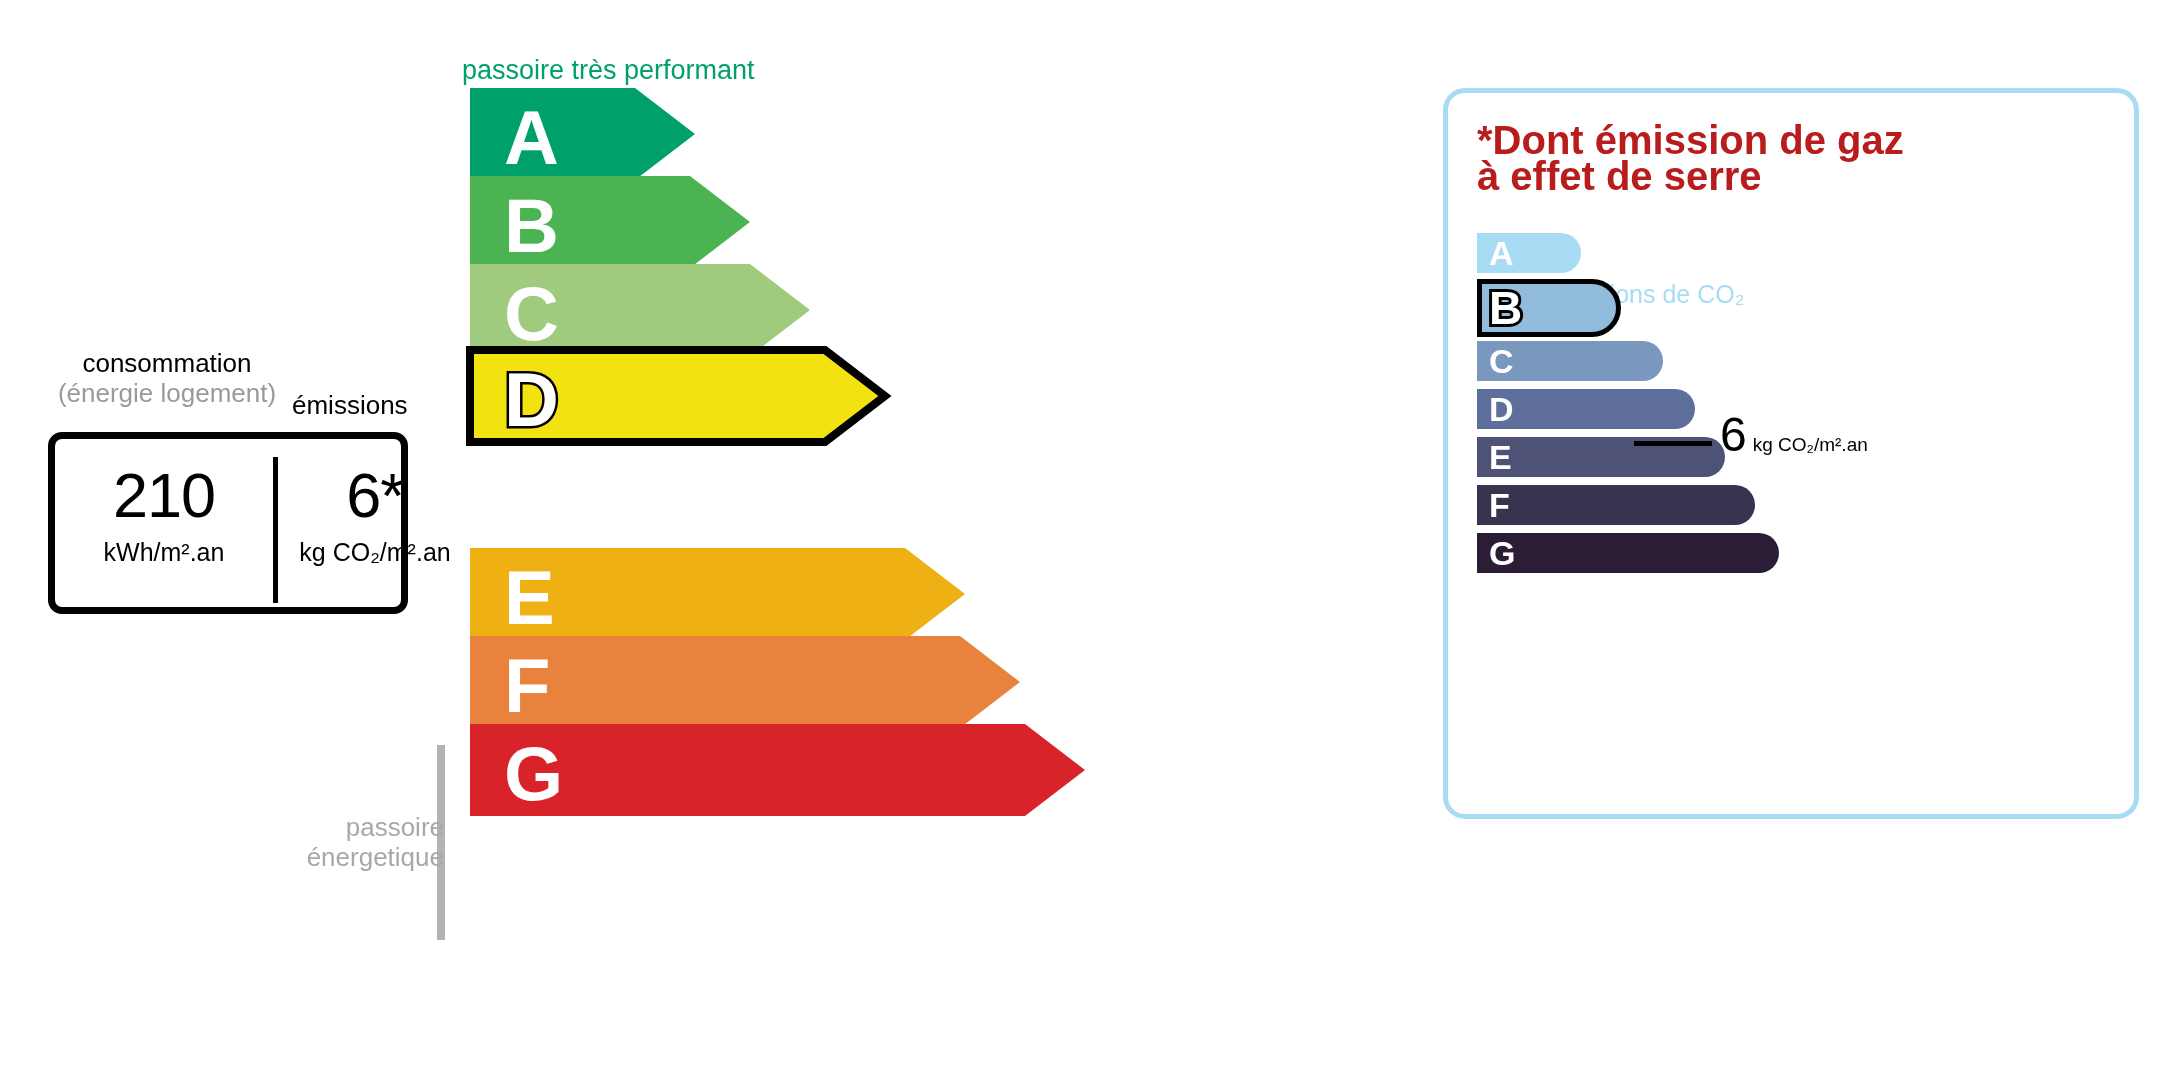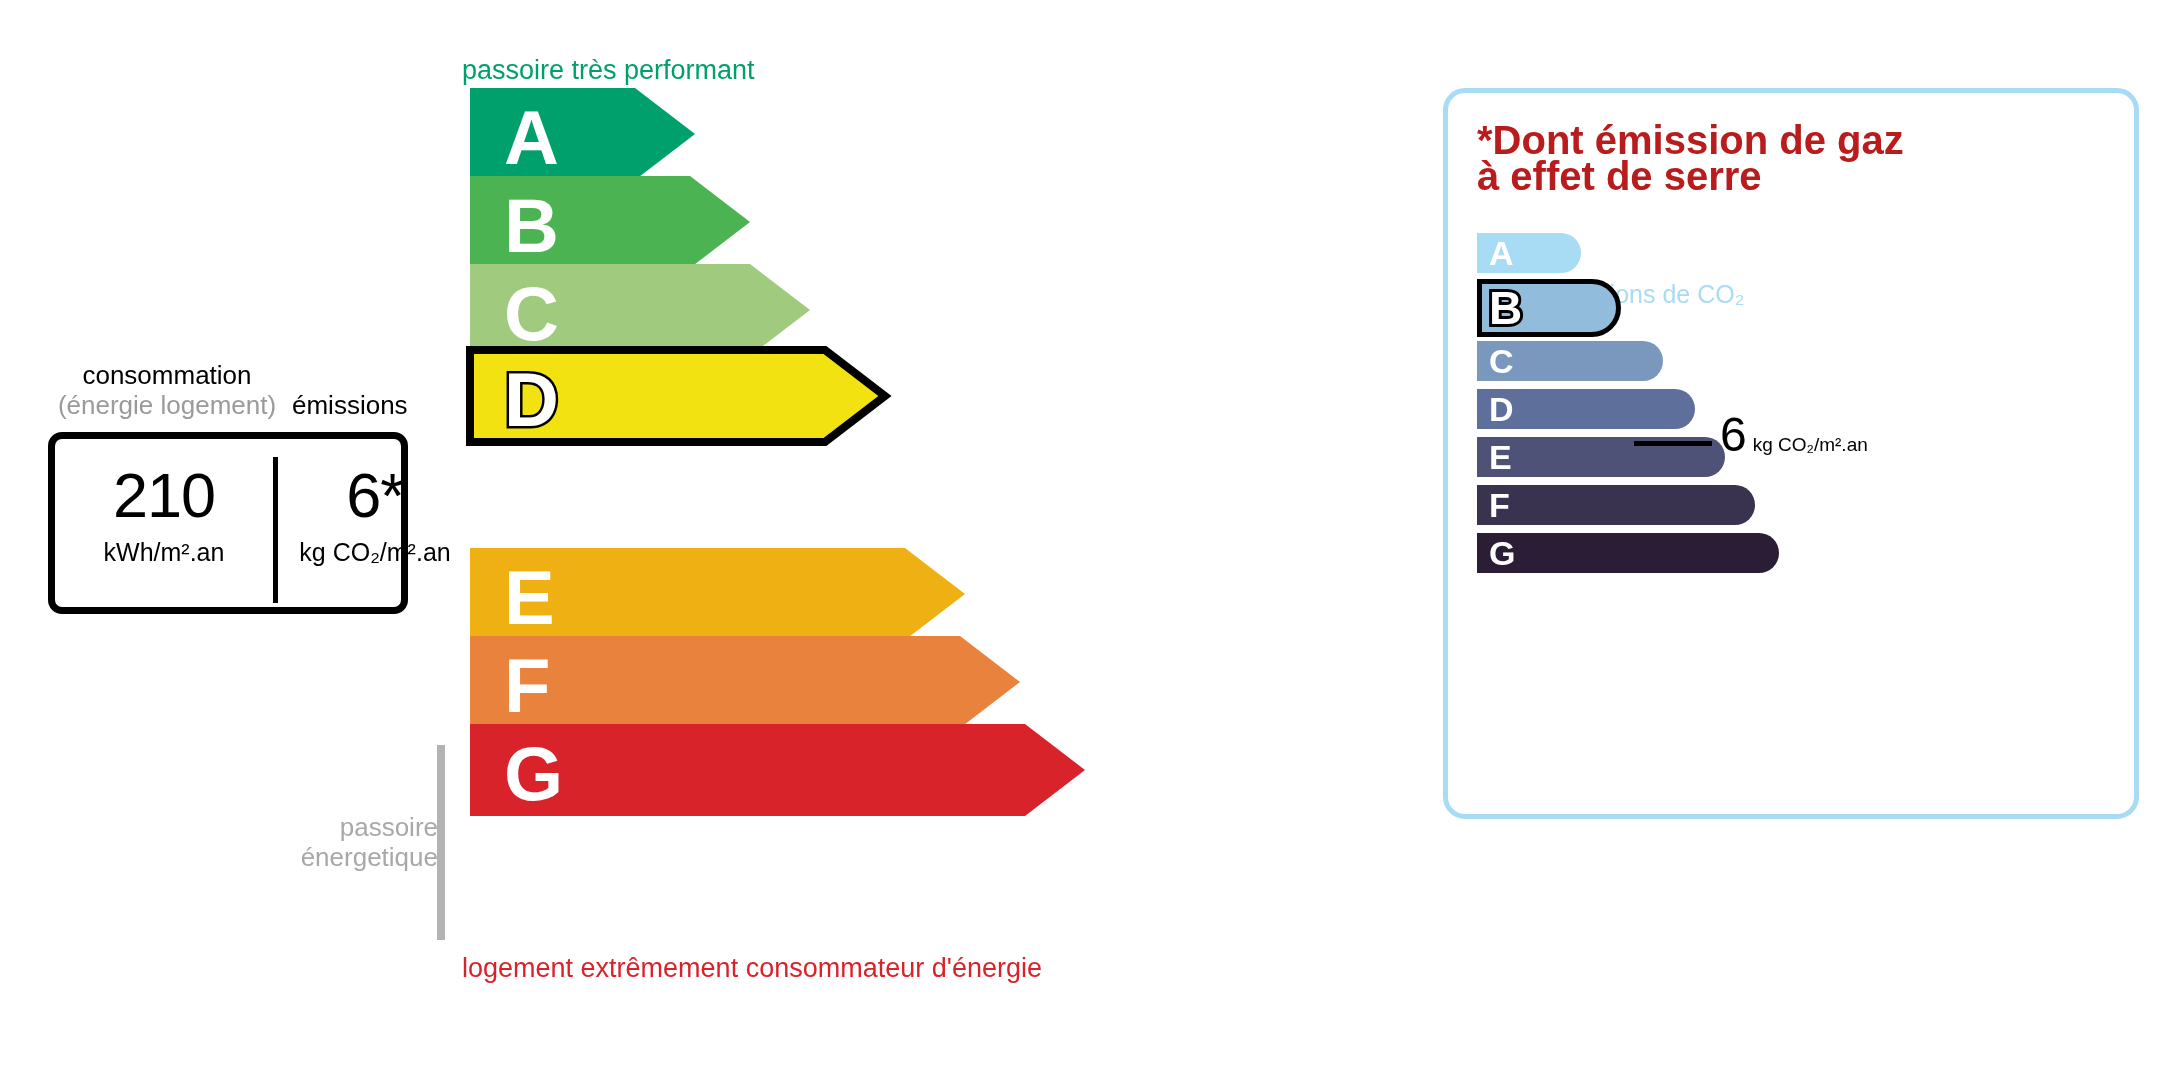--- a/index.html
+++ b/index.html
@@ -102,21 +102,21 @@
     font-size: 25px;
     line-height: 30px;
     color: #000000;
     margin-top: 4px;
   }
 
   
   #label-consommation {
     position: absolute;
     left: 52px;
-    top: 360px;
+    top: 348px;
     width: 230px;
     text-align: center;
     font-size: 26px;
     line-height: 30px;
     color: #000000;
   }
   #label-consommation .sub { color: #9a9a9a; }
   #label-emissions {
     position: absolute;
     left: 292px;
@@ -134,21 +134,21 @@
     width: 276px;
     text-align: center;
     font-size: 26px;
     line-height: 30px;
     color: #a8a8a8;
   }
 
   
   #passoire-label {
     position: absolute;
-    left: 208px;
+    left: 214px;
     top: 812px;
     width: 230px;
     text-align: right;
     font-size: 26px;
     line-height: 30px;
     color: #a8a8a8;
   }
   #passoire-bar {
     position: absolute;
     left: 437px;
@@ -324,21 +324,20 @@
       <div class="val-number">210</div>
       <div class="val-unit">kWh/m².an</div>
     </div>
     <div class="val-cell" id="cell-emission">
       <div class="val-number">6*</div>
       <div class="val-unit">kg CO₂/m².an</div>
     </div>
   </div>
 
 
-  <div class="bottom-caption">logement extrêmement consommateur d'énergie</div>
 </div>
 
 <div id="co2-panel">
   <div id="co2-title">*Dont émission de gaz
 à effet de serre</div>
   <div id="co2-top-caption">peu d'émissions de CO₂</div>
 
   <div id="co2-rows">
       <div class="co2-row" style="top: 140px; width: 104px; height: 40px;">
         <div class="co2-bar" style="width: 104px; height: 40px; background: rgb(168, 220, 245);"></div>

